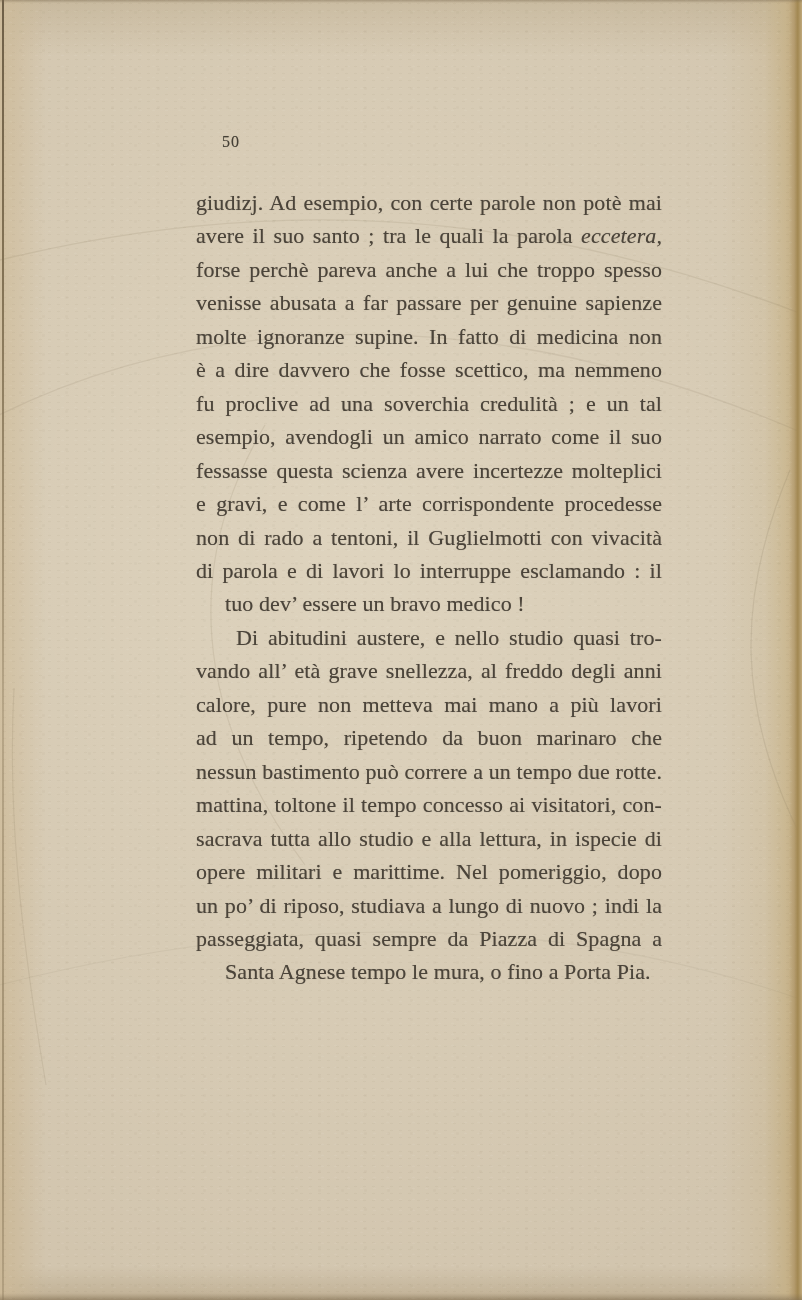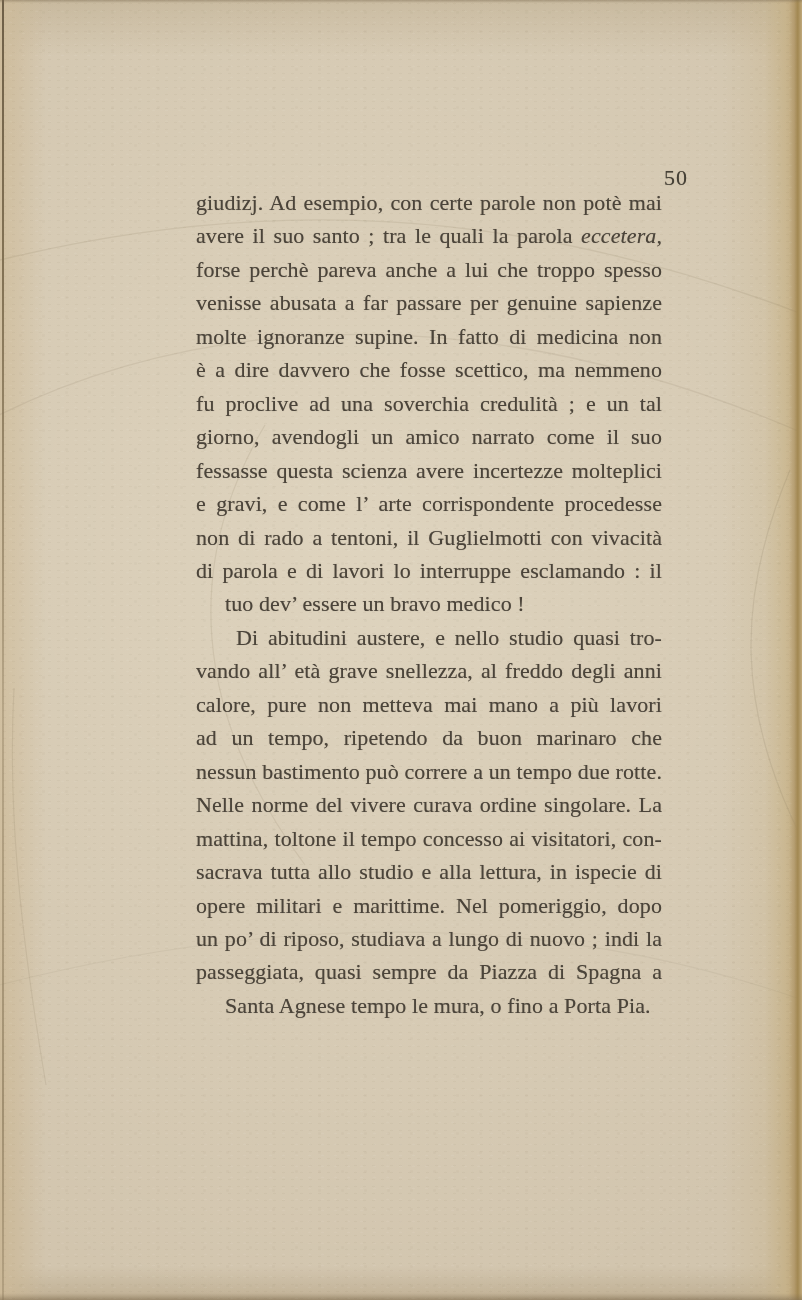--- a/index.html
+++ b/index.html
@@ -40,23 +40,23 @@
   }
   .edge-bottom {
     left:0; bottom:0; width:100%; height:7px;
     background:linear-gradient(0deg, rgba(124,106,78,0.55) 0%, rgba(124,106,78,0.18) 60%, rgba(124,106,78,0) 100%);
   }
   .edge-top {
     left:0; top:0; width:100%; height:3px;
     background:linear-gradient(180deg, rgba(122,105,78,0.45), rgba(122,105,78,0));
   }
   .page-number {
-    position:absolute; top:165px; left:196px; width:466px;
-    text-align:right; transform:translateX(26px);
-    font-size:22px; color:#454036; letter-spacing:1px;
+    position:absolute; top:133px; left:196px; width:466px;
+    text-align:left; transform:translateX(26px);
+    font-size:16px; color:#454036; letter-spacing:1px;
     text-shadow:0 0 0.7px rgba(70,62,50,0.5);
   }
   .text-block {
     position:absolute; top:186px; left:196px; width:466px;
     font-size:22px; line-height:33.45px; color:#4b443a;
     letter-spacing:0.1px;
     text-shadow:0 0 0.7px rgba(77,70,58,0.5);
   }
   .text-block .line { text-align:justify; text-align-last:justify; }
   .text-block .line.para-end { text-align-last:left;margin-left:29px; }
@@ -86,32 +86,31 @@
   <div class="page-number">50</div>
 
   <div class="text-block">
       <div class="line"><span>giudizj. Ad esempio, con certe parole non potè mai</span></div>
       <div class="line"><span>avere il suo santo ; tra le quali la parola </span><span class="it">eccetera,</span></div>
       <div class="line"><span>forse perchè pareva anche a lui che troppo spesso</span></div>
       <div class="line"><span>venisse abusata a far passare per genuine sapienze</span></div>
       <div class="line"><span>molte ignoranze supine. In fatto di medicina non</span></div>
       <div class="line"><span>è a dire davvero che fosse scettico, ma nemmeno</span></div>
       <div class="line"><span>fu proclive ad una soverchia credulità ; e un tal</span></div>
-      <div class="line"><span>giorno, avendogli un amico narrato come il suo</span></div>
+      <div class="line"><span>esempio, avendogli un amico narrato come il suo</span></div>
       <div class="line"><span>fessasse questa scienza avere incertezze molteplici</span></div>
       <div class="line"><span>e gravi, e come l’ arte corrispondente procedesse</span></div>
       <div class="line"><span>non di rado a tentoni, il Guglielmotti con vivacità</span></div>
       <div class="line"><span>di parola e di lavori lo interruppe esclamando : il</span></div>
       <div class="line para-end"><span>tuo dev’ essere un bravo medico !</span></div>
       <div class="line indent"><span>Di abitudini austere, e nello studio quasi tro-</span></div>
       <div class="line"><span>vando all’ età grave snellezza, al freddo degli anni</span></div>
       <div class="line"><span>calore, pure non metteva mai mano a più lavori</span></div>
       <div class="line"><span>ad un tempo, ripetendo da buon marinaro che</span></div>
       <div class="line"><span>nessun bastimento può correre a un tempo due rotte.</span></div>
-      <div class="line"><span>Nelle norme del vivere curava ordine singolare. La</span></div>
       <div class="line"><span>mattina, toltone il tempo concesso ai visitatori, con-</span></div>
       <div class="line"><span>sacrava tutta allo studio e alla lettura, in ispecie di</span></div>
       <div class="line"><span>opere militari e marittime. Nel pomeriggio, dopo</span></div>
       <div class="line"><span>un po’ di riposo, studiava a lungo di nuovo ; indi la</span></div>
       <div class="line"><span>passeggiata, quasi sempre da Piazza di Spagna a</span></div>
       <div class="line para-end"><span>Santa Agnese tempo le mura, o fino a Porta Pia.</span></div>
     </div>
 </div>
 
 </body></html>

